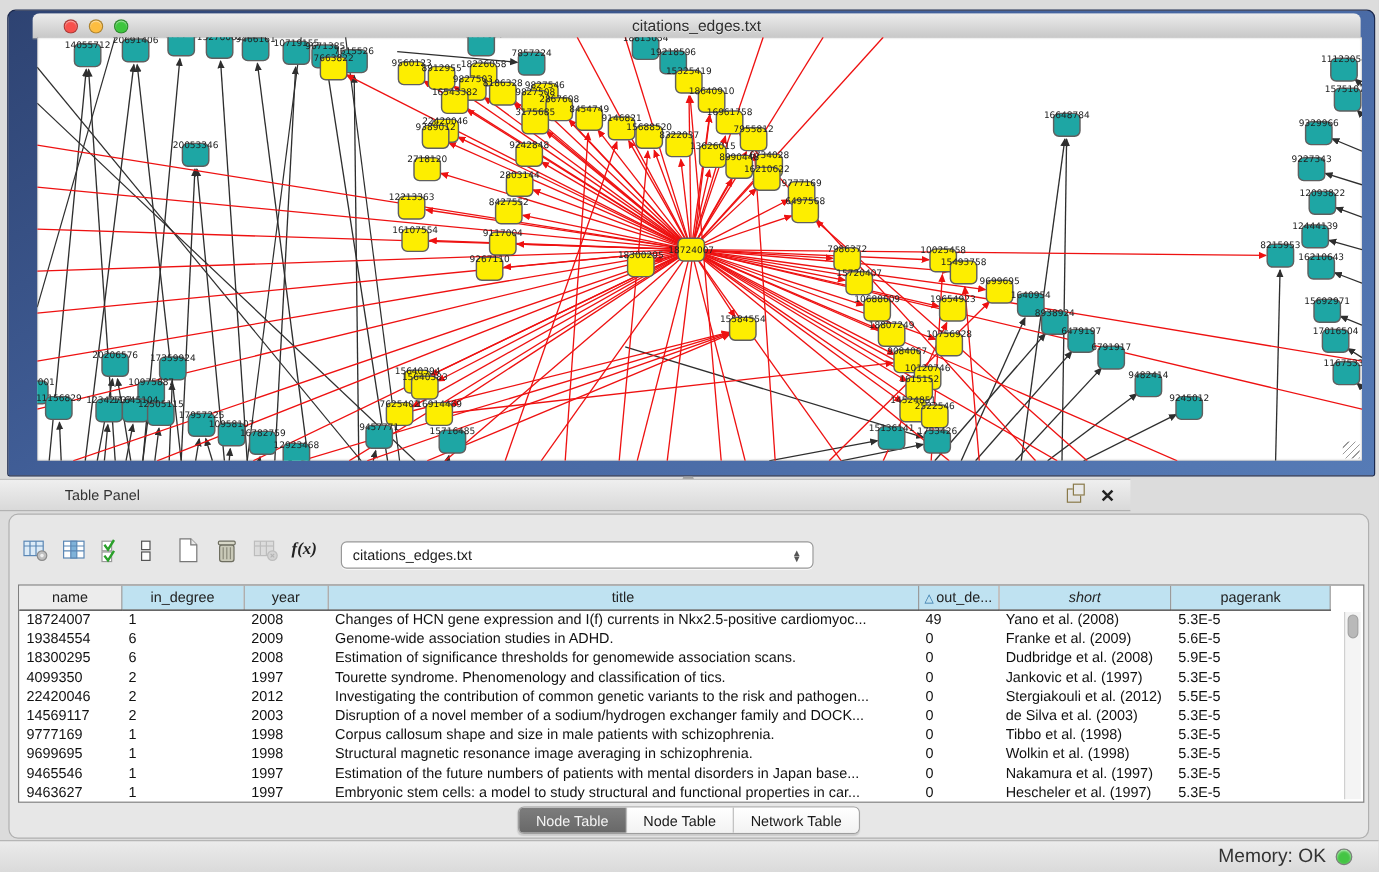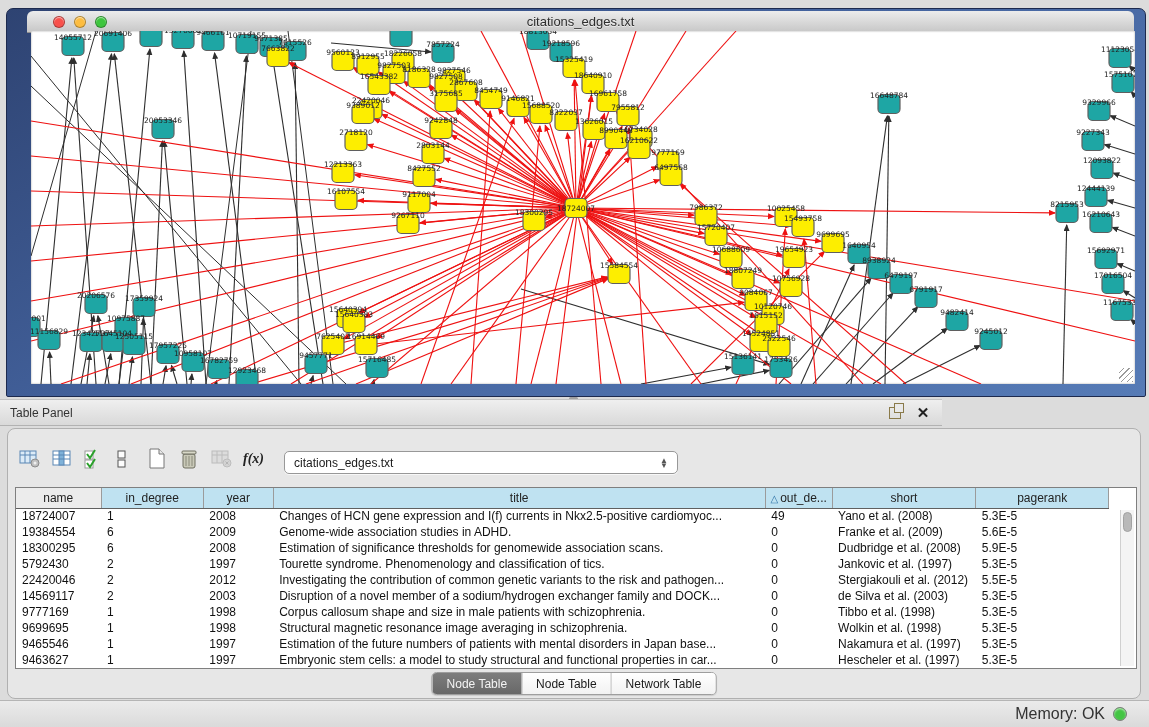--- a/index.html
+++ b/index.html
@@ -18,21 +18,21 @@
   #net-canvas svg{display:block;}
   #resize-grip{position:absolute;right:2px;bottom:2px;width:14px;height:14px;
     background:repeating-linear-gradient(135deg,transparent 0 3px,#9a9a9a 3px 4px);}
 
   
   #divider-dot{position:absolute;left:569px;top:397px;width:9px;height:3px;border-radius:2px;background:#a0a0a0;}
 
   
   #panel-strip{position:absolute;left:0;top:399px;width:942px;height:27px;
     background:linear-gradient(#efefef,#d9d9d9);border-top:1px solid #c2c2c2;border-bottom:1px solid #b2b2b2;box-sizing:border-box;
-    display:flex;align-items:center;}
+    display:flex;align-items:center;padding-left:44px;}
   #panel-strip .title{font-size:12px;color:#333;padding-left:10px;flex:1;}
   .strip-btn{width:18px;height:16px;margin-right:10px;display:flex;align-items:center;justify-content:center;cursor:default;}
   #float-icon .sq{position:relative;width:10px;height:10px;border:1px solid #8a7a4a;}
   #float-icon .sq:after{content:"";position:absolute;left:4px;top:-5px;width:8px;height:8px;border:1px solid #8a7a4a;background:#e9e9e9;}
   #close-icon{font-size:15px;font-weight:bold;color:#222;}
 
   #panel-box{position:absolute;left:7px;top:428px;width:1134px;height:271px;background:#e7e7e7;
     border:1px solid #b0b0b0;border-radius:8px;box-sizing:border-box;}
 
   
@@ -546,21 +546,21 @@
 
     <div id="tp-table">
       <table class="grid">
         <thead>
             <tr id="header-row">
               <th class="gray" style="width: 84px;">name</th>
               <th style="width: 101px;">in_degree</th>
               <th style="width: 69px;">year</th>
               <th style="width: 486px;">title</th>
               <th style="width: 66px;"><span class="sort-tri">△</span>out_de...</th>
-              <th style="width: 142px;">short</th>
+              <th style="width: 142px; font-style: italic;">short</th>
               <th style="width: 131px;">pagerank</th>
             </tr>
           </thead>
         <tbody id="table-body">
             <tr>
               <td>18724007</td>
               <td>1</td>
               <td>2008</td>
               <td>Changes of HCN gene expression and I(f) currents in Nkx2.5-positive cardiomyoc...</td>
               <td>49</td>
@@ -579,21 +579,21 @@
             <tr>
               <td>18300295</td>
               <td>6</td>
               <td>2008</td>
               <td>Estimation of significance thresholds for genomewide association scans.</td>
               <td>0</td>
               <td>Dudbridge et al. (2008)</td>
               <td>5.9E-5</td>
             </tr>
             <tr>
-              <td>5792430</td>
+              <td>4099350</td>
               <td>2</td>
               <td>1997</td>
               <td>Tourette syndrome. Phenomenology and classification of tics.</td>
               <td>0</td>
               <td>Jankovic et al. (1997)</td>
               <td>5.3E-5</td>
             </tr>
             <tr>
               <td>22420046</td>
               <td>2</td>

